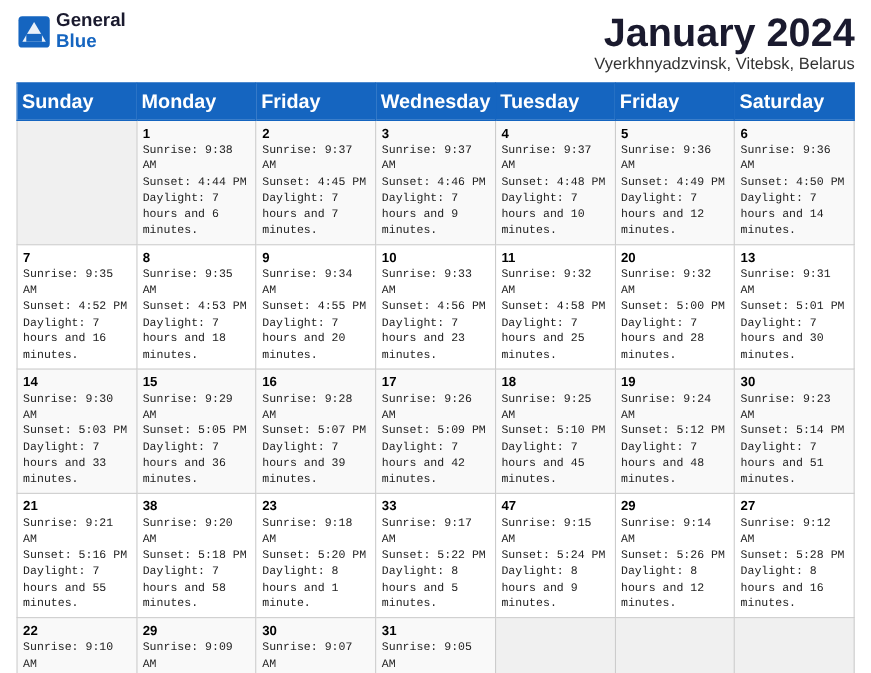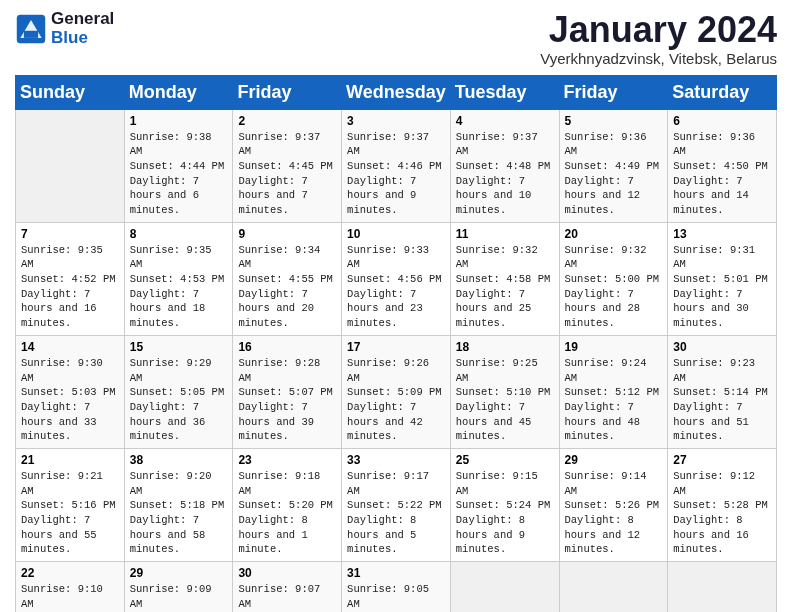--- a/index.html
+++ b/index.html
@@ -214,21 +214,21 @@
         </td>
         <td>
           <span class="day-number">23</span>
           <div class="day-info">Sunrise: 9:18 AM<br>Sunset: 5:20 PM<br>Daylight: 8 hours and 1 minute.</div>
         </td>
         <td>
           <span class="day-number">33</span>
           <div class="day-info">Sunrise: 9:17 AM<br>Sunset: 5:22 PM<br>Daylight: 8 hours and 5 minutes.</div>
         </td>
         <td>
-          <span class="day-number">25</span>
+          <span class="day-number">47</span>
           <div class="day-info">Sunrise: 9:15 AM<br>Sunset: 5:24 PM<br>Daylight: 8 hours and 9 minutes.</div>
         </td>
         <td>
           <span class="day-number">29</span>
           <div class="day-info">Sunrise: 9:14 AM<br>Sunset: 5:26 PM<br>Daylight: 8 hours and 12 minutes.</div>
         </td>
         <td>
           <span class="day-number">27</span>
           <div class="day-info">Sunrise: 9:12 AM<br>Sunset: 5:28 PM<br>Daylight: 8 hours and 16 minutes.</div>
         </td>

